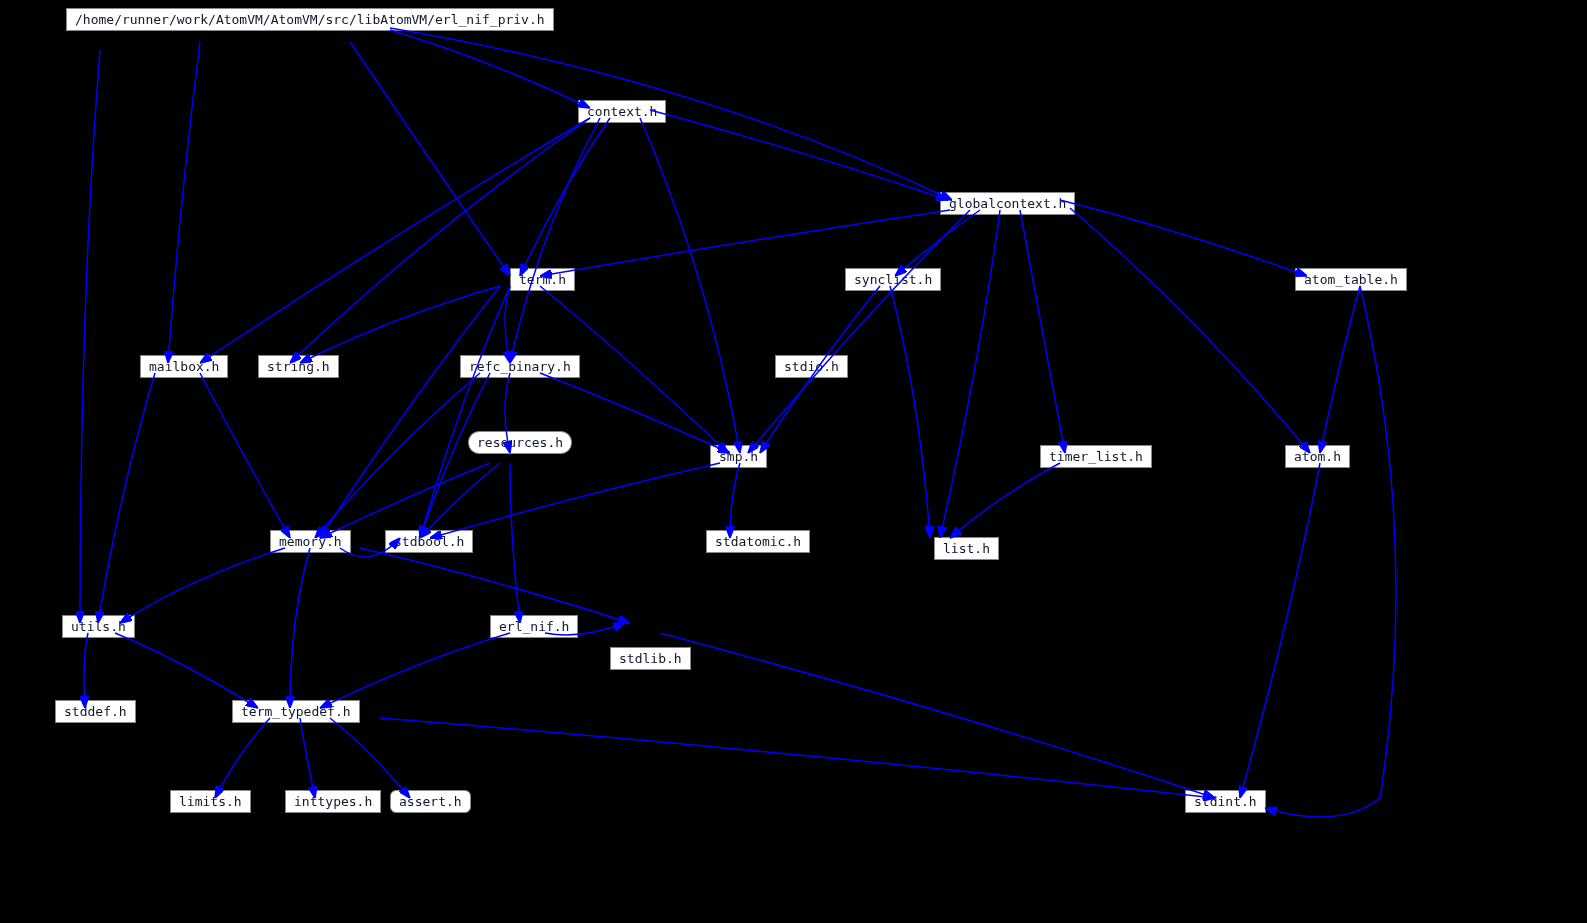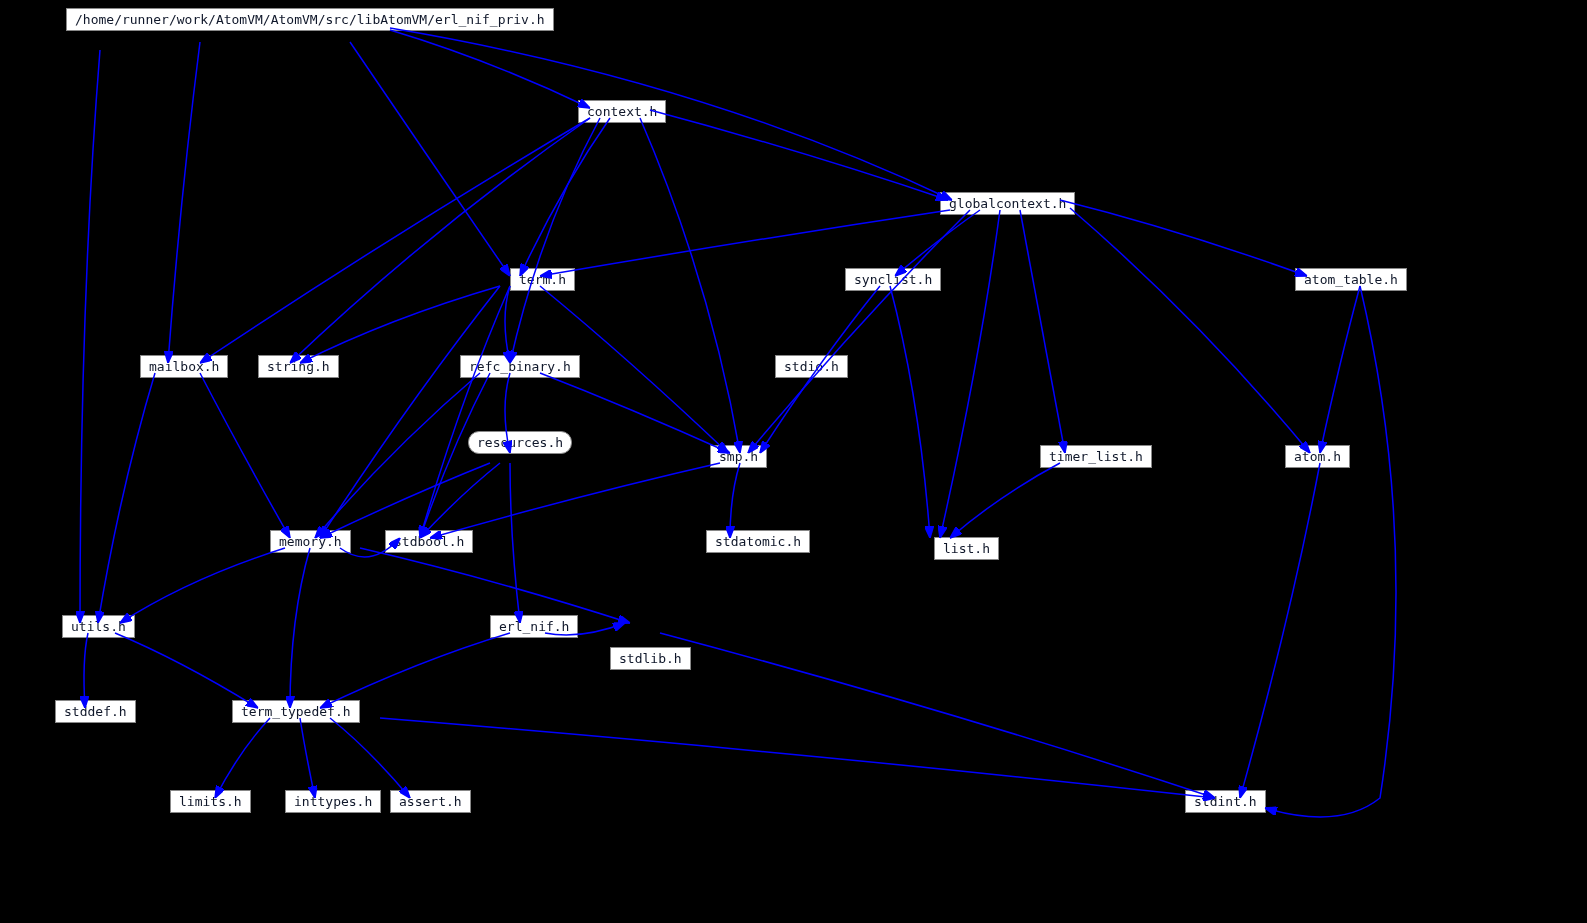--- a/index.html
+++ b/index.html
@@ -58,21 +58,21 @@
 <div class="node" style="left:270px;top:530px;">memory.h</div>
 <div class="node" style="left:385px;top:530px;">stdbool.h</div>
 <div class="node" style="left:690px;top:530px;margin-left:16px;">stdatomic.h</div>
 <div class="node" style="left:62px;top:615px;">utils.h</div>
 <div class="node" style="left:490px;top:615px;">erl_nif.h</div>
 <div class="node" style="left:610px;top:615px;margin-top:32px;">stdlib.h</div>
 <div class="node" style="left:55px;top:700px;">stddef.h</div>
 <div class="node" style="left:232px;top:700px;">term_typedef.h</div>
 <div class="node" style="left:170px;top:790px;padding-left:8px;">limits.h</div>
 <div class="node" style="left:285px;top:790px;">inttypes.h</div>
-<div class="node" style="left:390px;top:790px;">assert.h</div>
+<div class="node" style="left:390px;top:790px;border-radius:6px;">assert.h</div>
 <div class="node" style="left:1185px;top:790px;">stdint.h</div>
 
 <svg class="arrows">
   <defs>
     <marker id="arr" markerWidth="8" markerHeight="6" refX="8" refY="3" orient="auto">
       <polygon points="0 0, 8 3, 0 6" fill="blue"></polygon>
     </marker>
   </defs>
 
   <path d="M 390,30 Q 490,60 590,108" marker-end="url(#arr)" stroke="blue" fill="none"></path>

